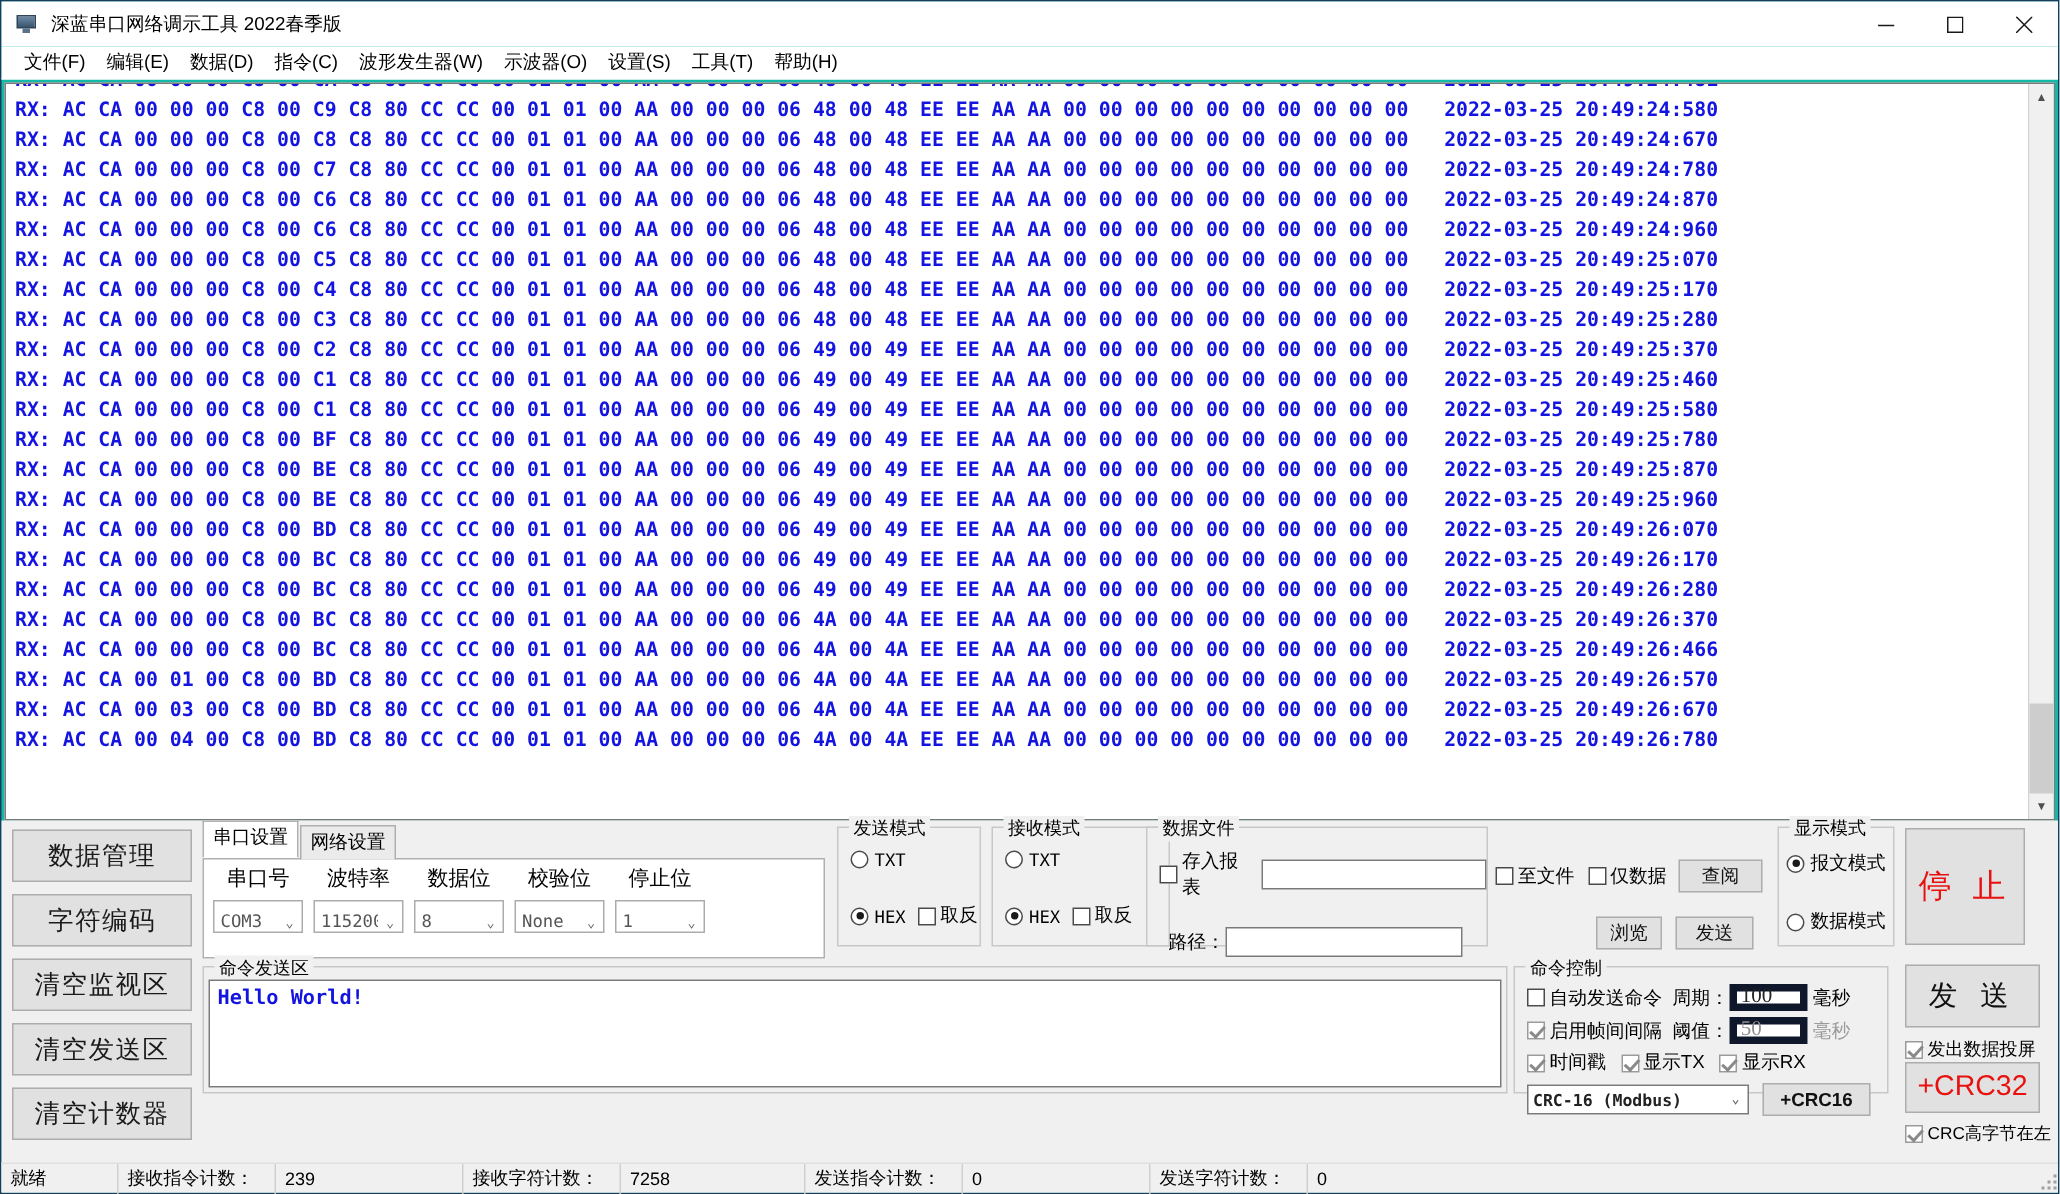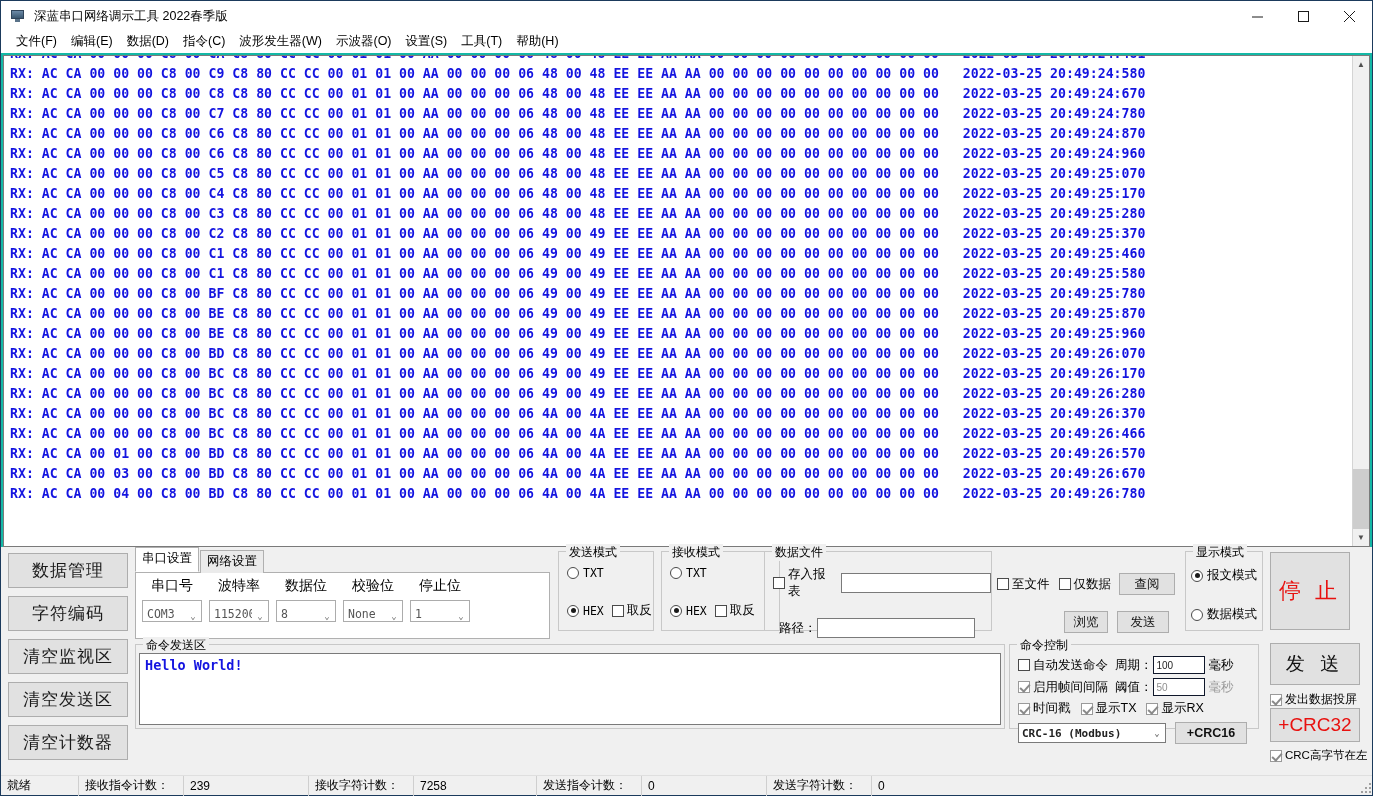--- a/index.html
+++ b/index.html
@@ -267,24 +267,24 @@
     display: flex; align-items: center;
     font-size: 12px; color: #000; white-space: nowrap;
   }
 
   
   .cmdctl { left: 1008px; top: 97px; width: 250px; height: 85px; }
   .ctlrow { display: flex; align-items: center; white-space: nowrap; }
   .lbl { font-size: 12.5px; color: #000; }
   .lbl.dim { color: #9a9a9a; }
   .numbox {
-    border: 1px solid #0f172a; background: #fff;
+    border: 5px solid #0f172a; background: #fff;
     width: 52px; height: 18px;
-    font-family: Liberation Sans, sans-serif;
-    font-size: 10px; color: #222;
+    font-family: Liberation Serif, serif;
+    font-size: 14px; color: #222;
     display: flex; align-items: center; padding-left: 3px;
   }
   .numbox.dim { color: #8e8e8e; }
   .crccombo {
     width: 148px; height: 20px;
     border: 1px solid #7a7a7a; background: #fff;
     display: flex; align-items: center;
     font-family: "DejaVu Sans Mono","Liberation Mono",monospace;
     font-size: 11px; color: #222; padding-left: 3px;
   }

